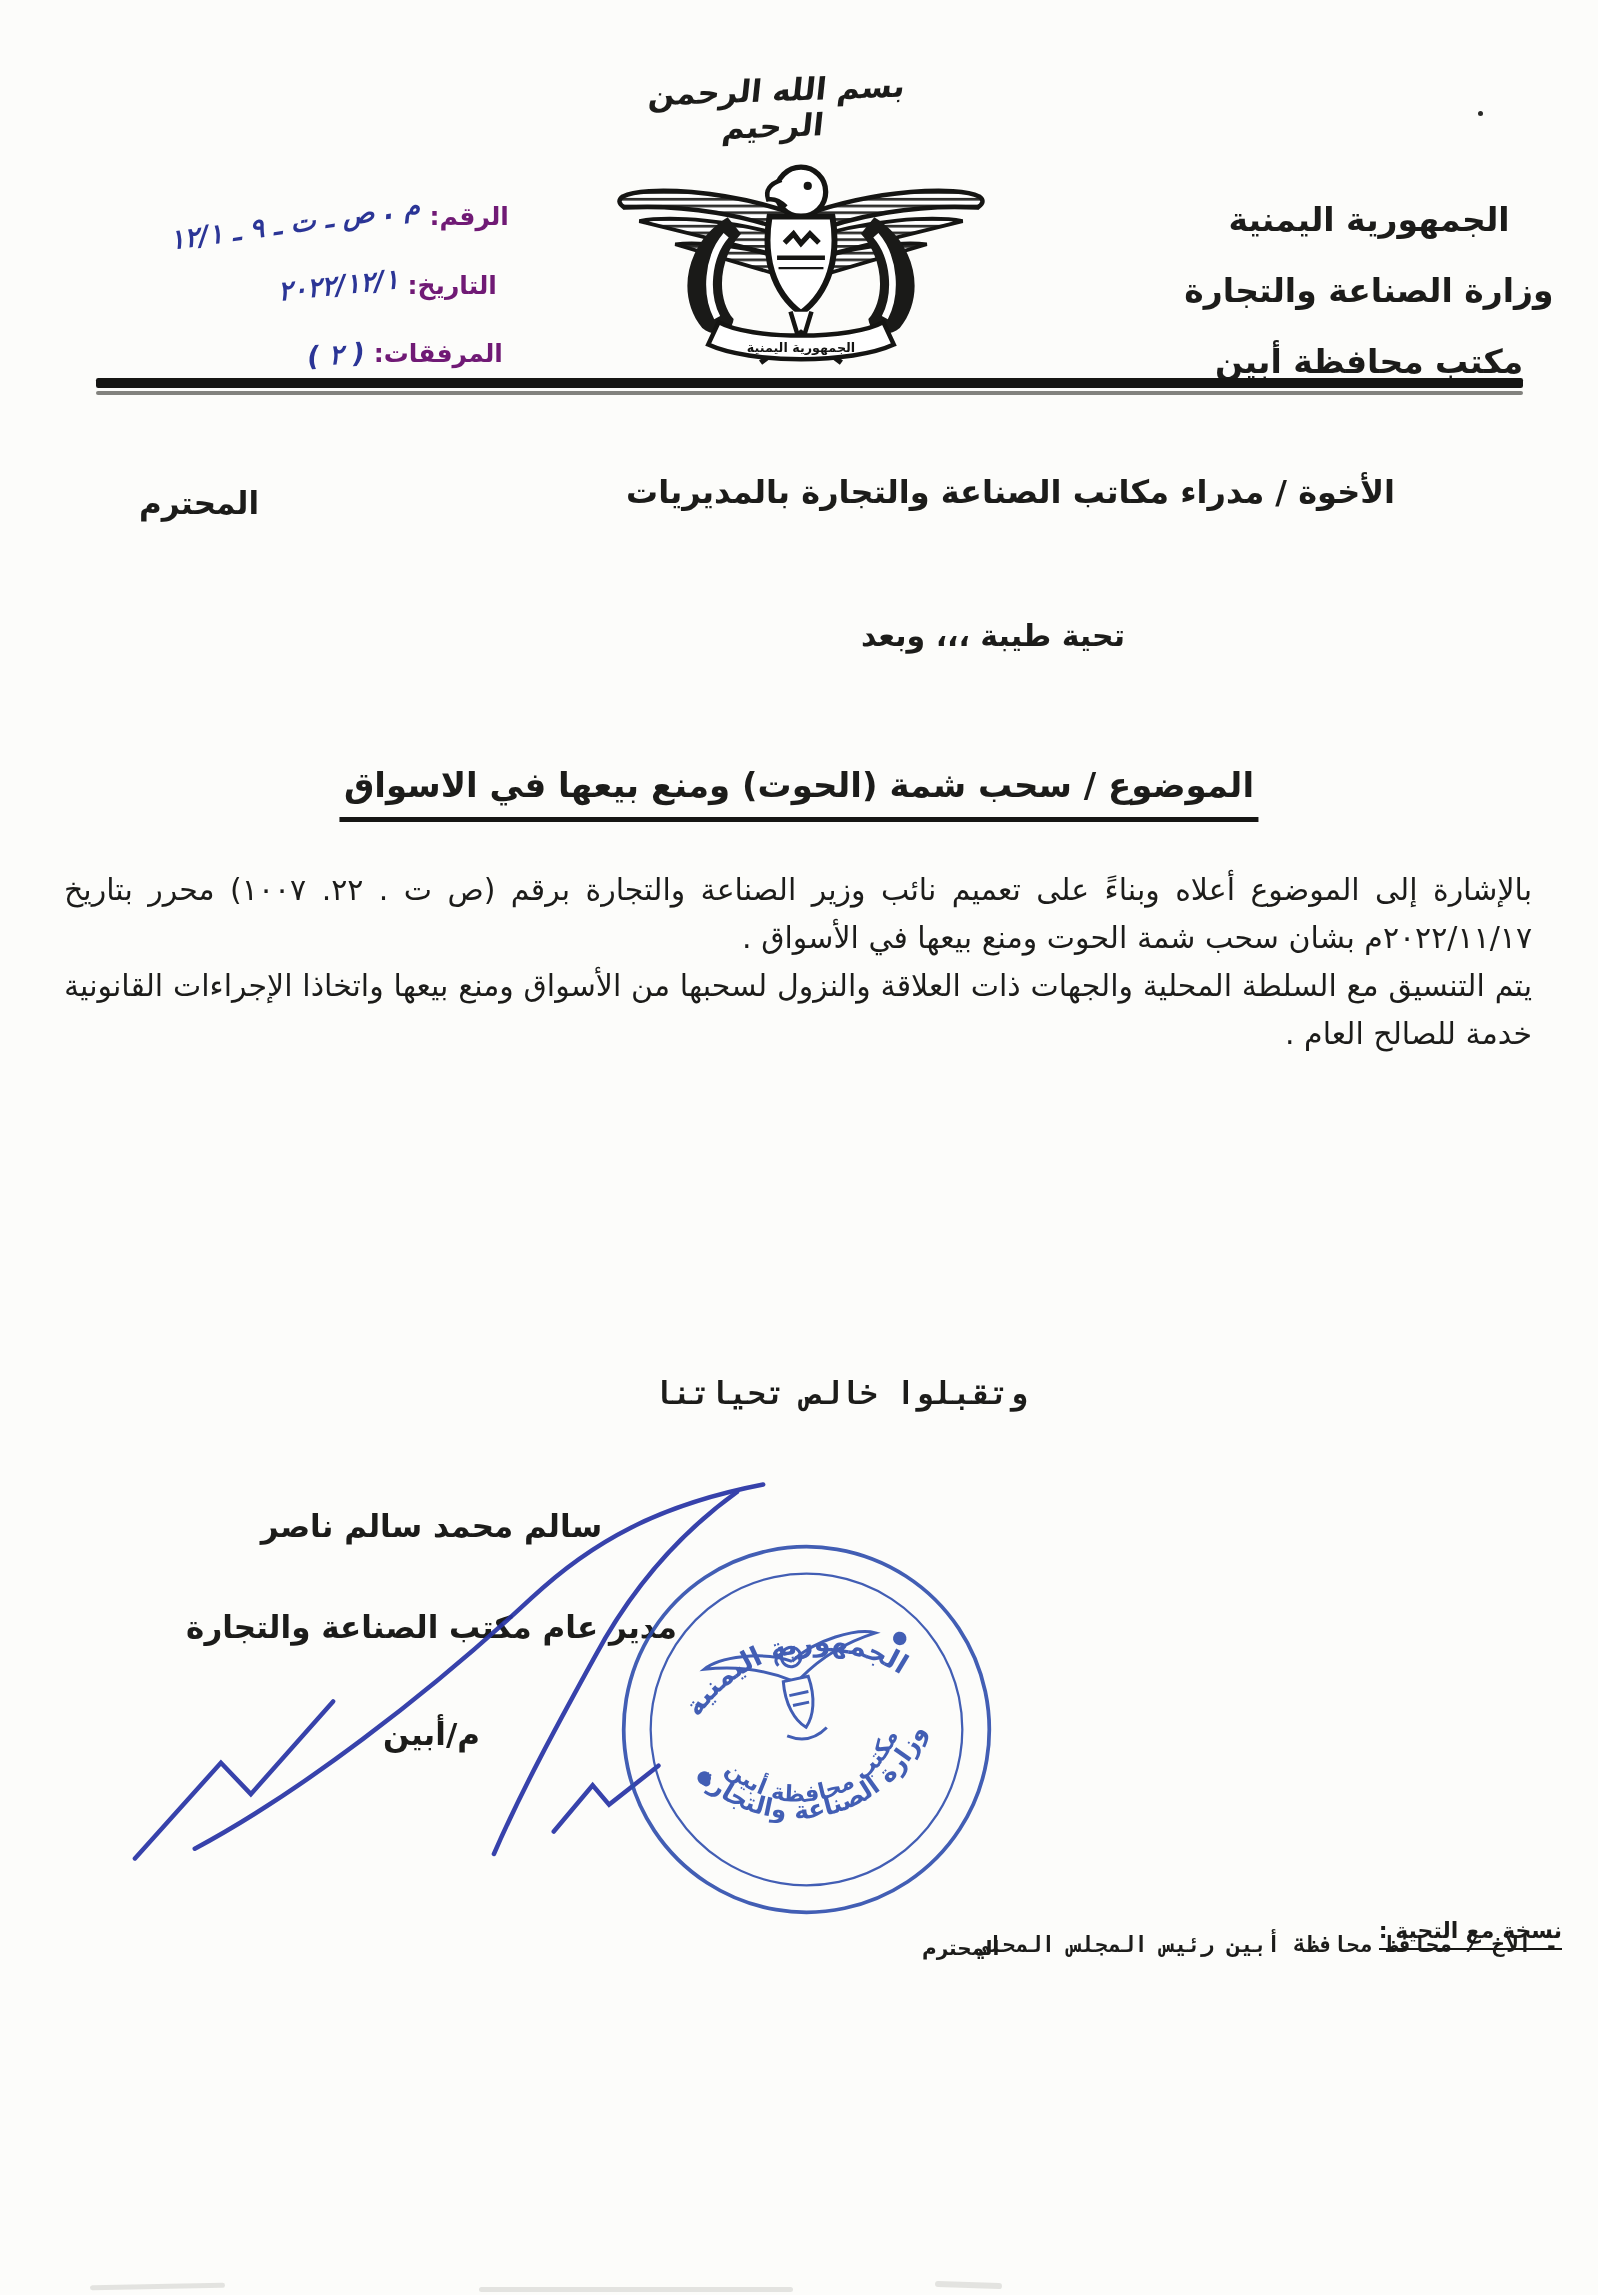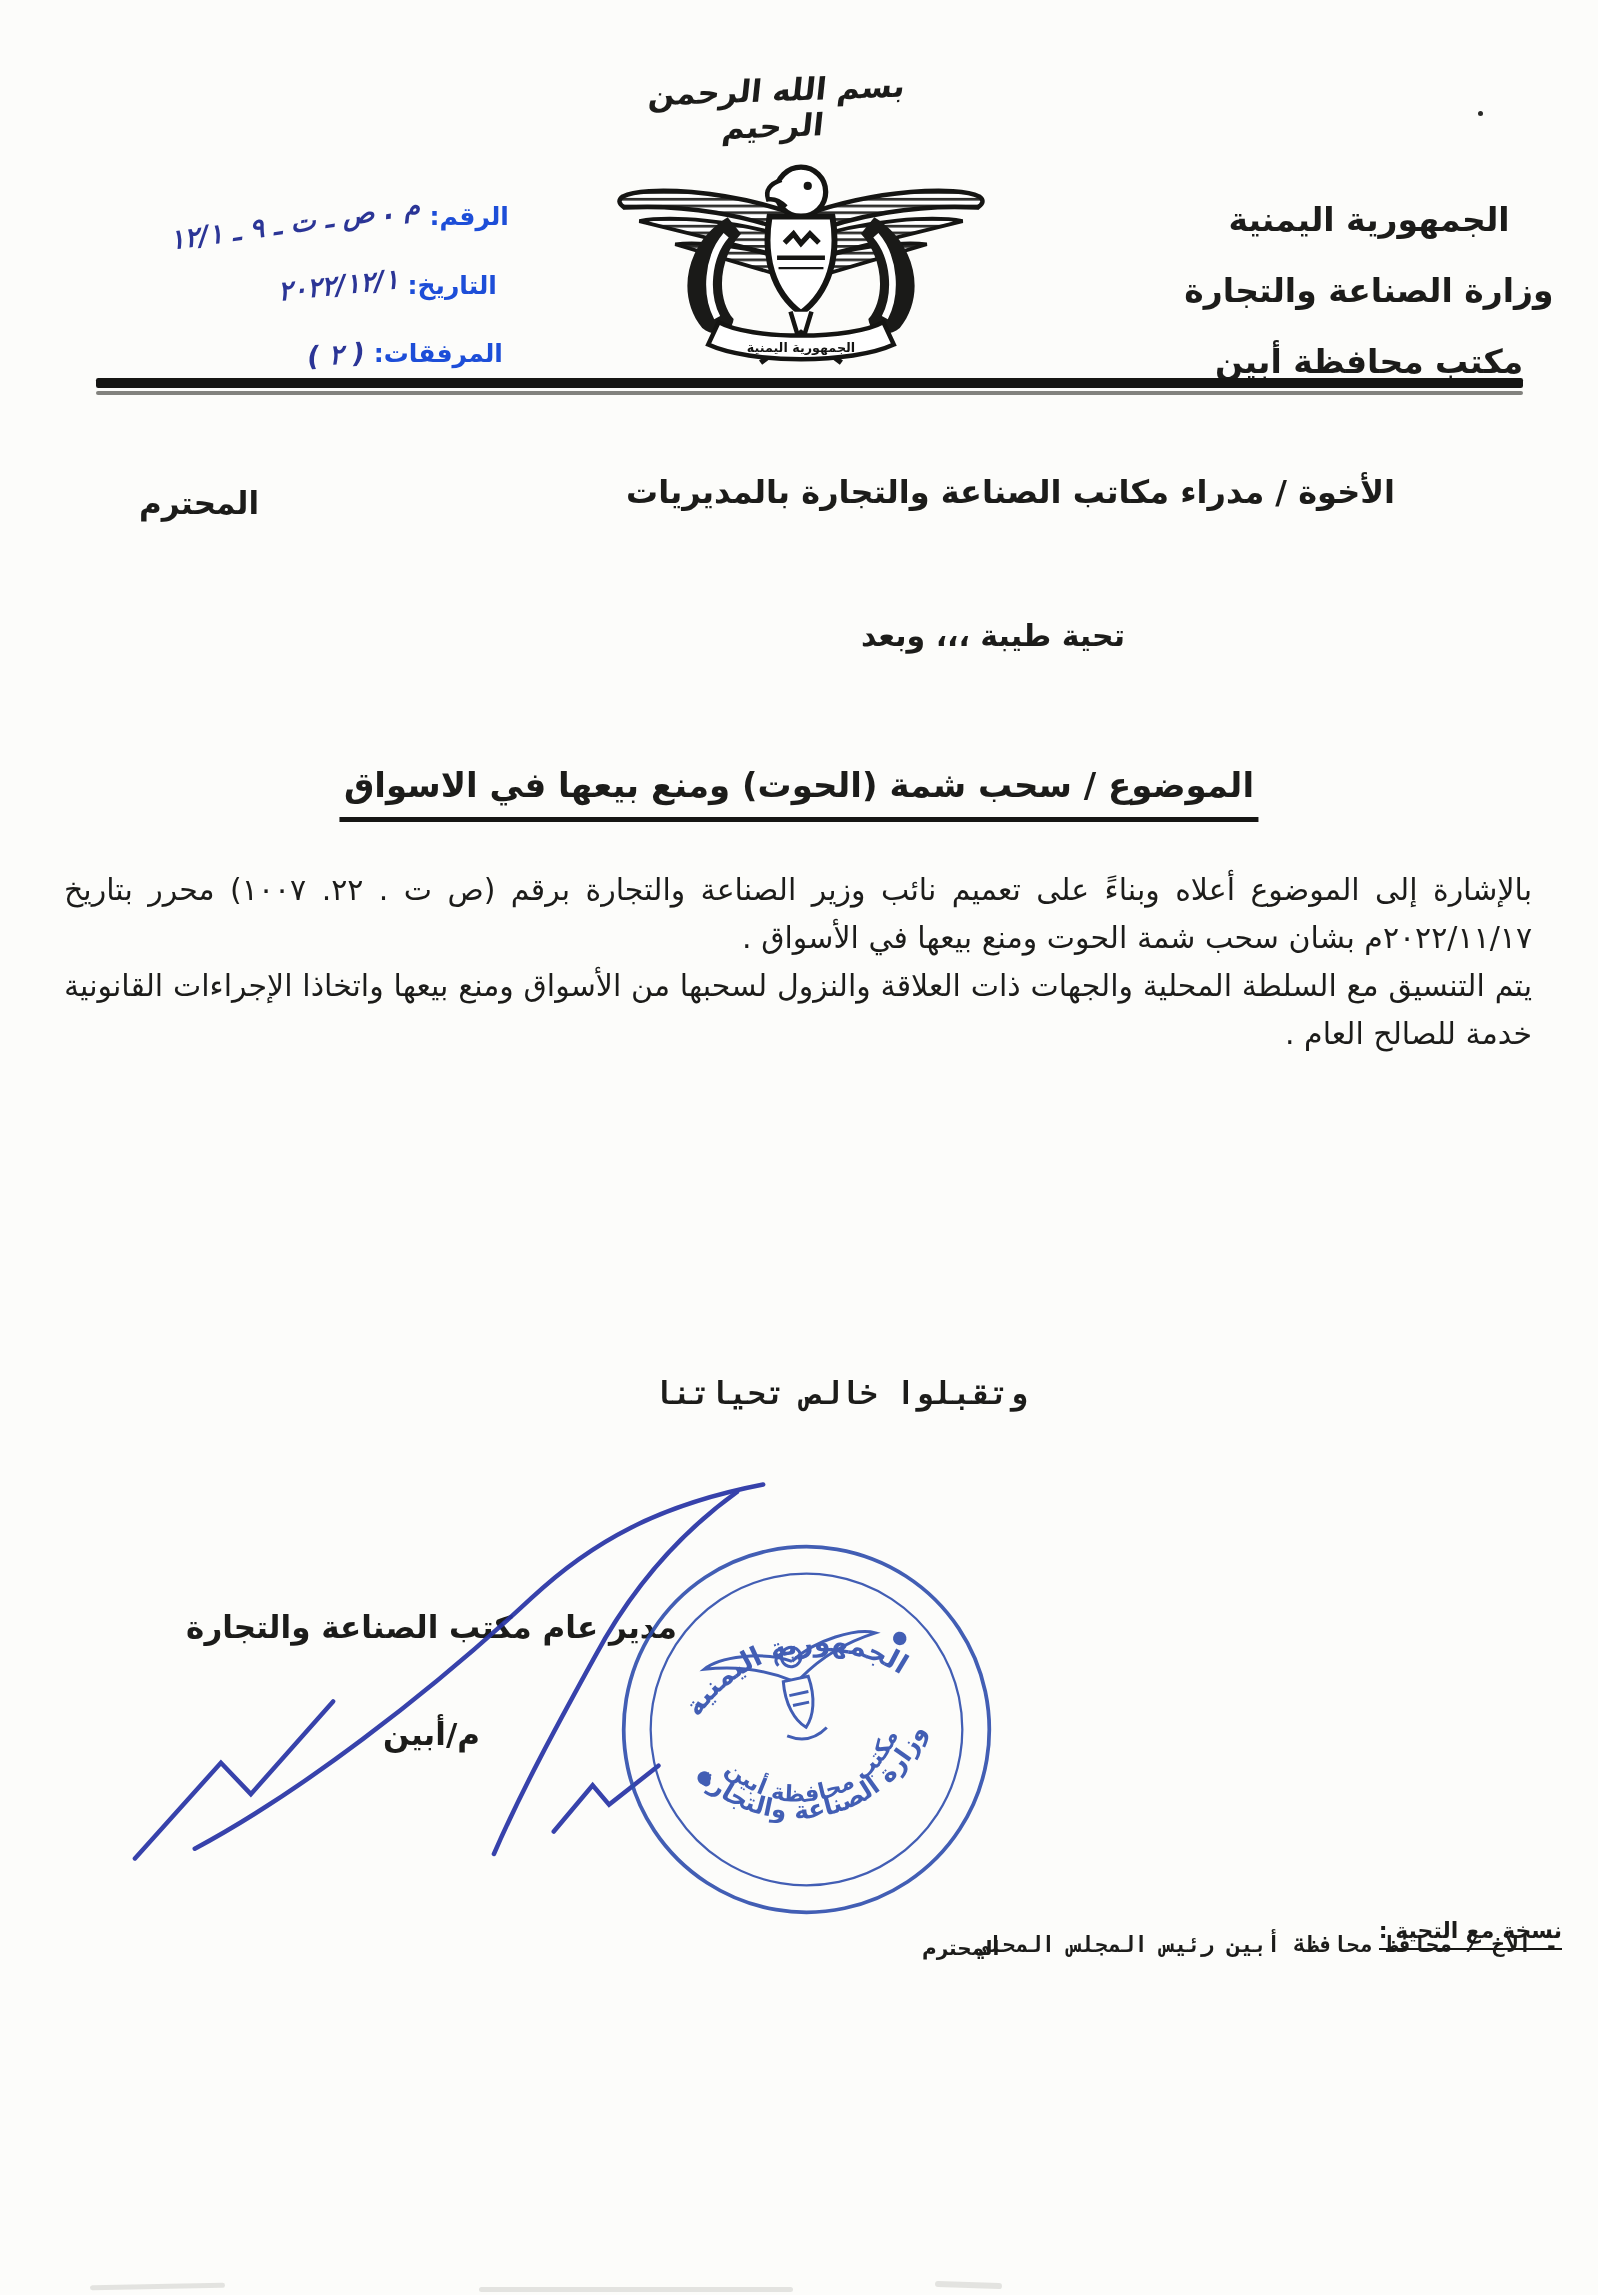--- a/index.html
+++ b/index.html
@@ -20,21 +20,21 @@
     font-size:31px;font-weight:700;text-align:center;
     transform:skewX(-8deg) rotate(-2deg);
     letter-spacing:0.7px;
   }
   .hdr-right{
     top:184px;right:19.5px;width:419px;
     text-align:center;font-size:33px;font-weight:700;line-height:71px;
   }
   .hdr-left{top:178px;left:22.4px;width:494px;font-size:25px;font-weight:700;}
   .ref-row{position:absolute;right:0;white-space:nowrap;}
-  .ref-row .lbl{color:#1d4ed8;}
+  .ref-row .lbl{color:#701a75;}
   .hand{
     display:inline-block;color:#2b3596;font-weight:600;font-style:italic;
     letter-spacing:2.2px;font-size:27px;transform-origin:right center;
   }
   .row-num{top:22.4px;right:7.5px;}
   .row-num .hand{transform:rotate(-8deg) translateY(-10.5px);}
   .row-date{top:91px;right:19.5px;}
   .row-date .hand{transform:rotate(-6deg) translateY(-6px);}
   .row-att{top:159px;right:13.5px;}
   .row-att .hand{transform:rotate(-4deg);}
@@ -153,20 +153,21 @@
 
   <div class="abs subject">الموضوع / سحب شمة (الحوت) ومنع بيعها في الاسواق</div>
 
   <div class="abs body-text">
     <p>بالإشارة إلى الموضوع أعلاه وبناءً على تعميم  نائب وزير الصناعة والتجارة برقم (ص ت . ٢٢. ١٠٠٧) محرر بتاريخ  ٢٠٢٢/١١/١٧م بشان سحب شمة الحوت ومنع بيعها في الأسواق .</p>
     <p>يتم التنسيق مع السلطة المحلية والجهات ذات العلاقة والنزول لسحبها من الأسواق ومنع بيعها واتخاذا الإجراءات القانونية خدمة للصالح العام .</p>
   </div>
 
   <div class="abs closing">وتقبلوا خالص تحياتنا</div>
 
+  <div class="abs sig-line sig-name">سالم محمد سالم ناصر</div>
   <div class="abs sig-line sig-title">مدير عام مكتب الصناعة والتجارة</div>
   <div class="abs sig-line sig-region">م/أبين</div>
 
   <svg class="abs sig-svg" width="718" height="404" viewBox="0 0 960 540">
     <g fill="none" stroke="#2733a5" stroke-width="6" stroke-linecap="round" opacity="0.92">
       <path d="M120 505 C 260 430 430 300 570 170 C 650 95 740 45 880 18"></path>
       <path d="M520 512 C 560 420 610 330 655 248 C 705 155 770 82 845 28"></path>
       <path d="M40 518 L 155 390 L 195 432 L 305 308"></path>
       <path d="M600 482 L 652 420 L 674 446 L 740 394"></path>
     </g>

